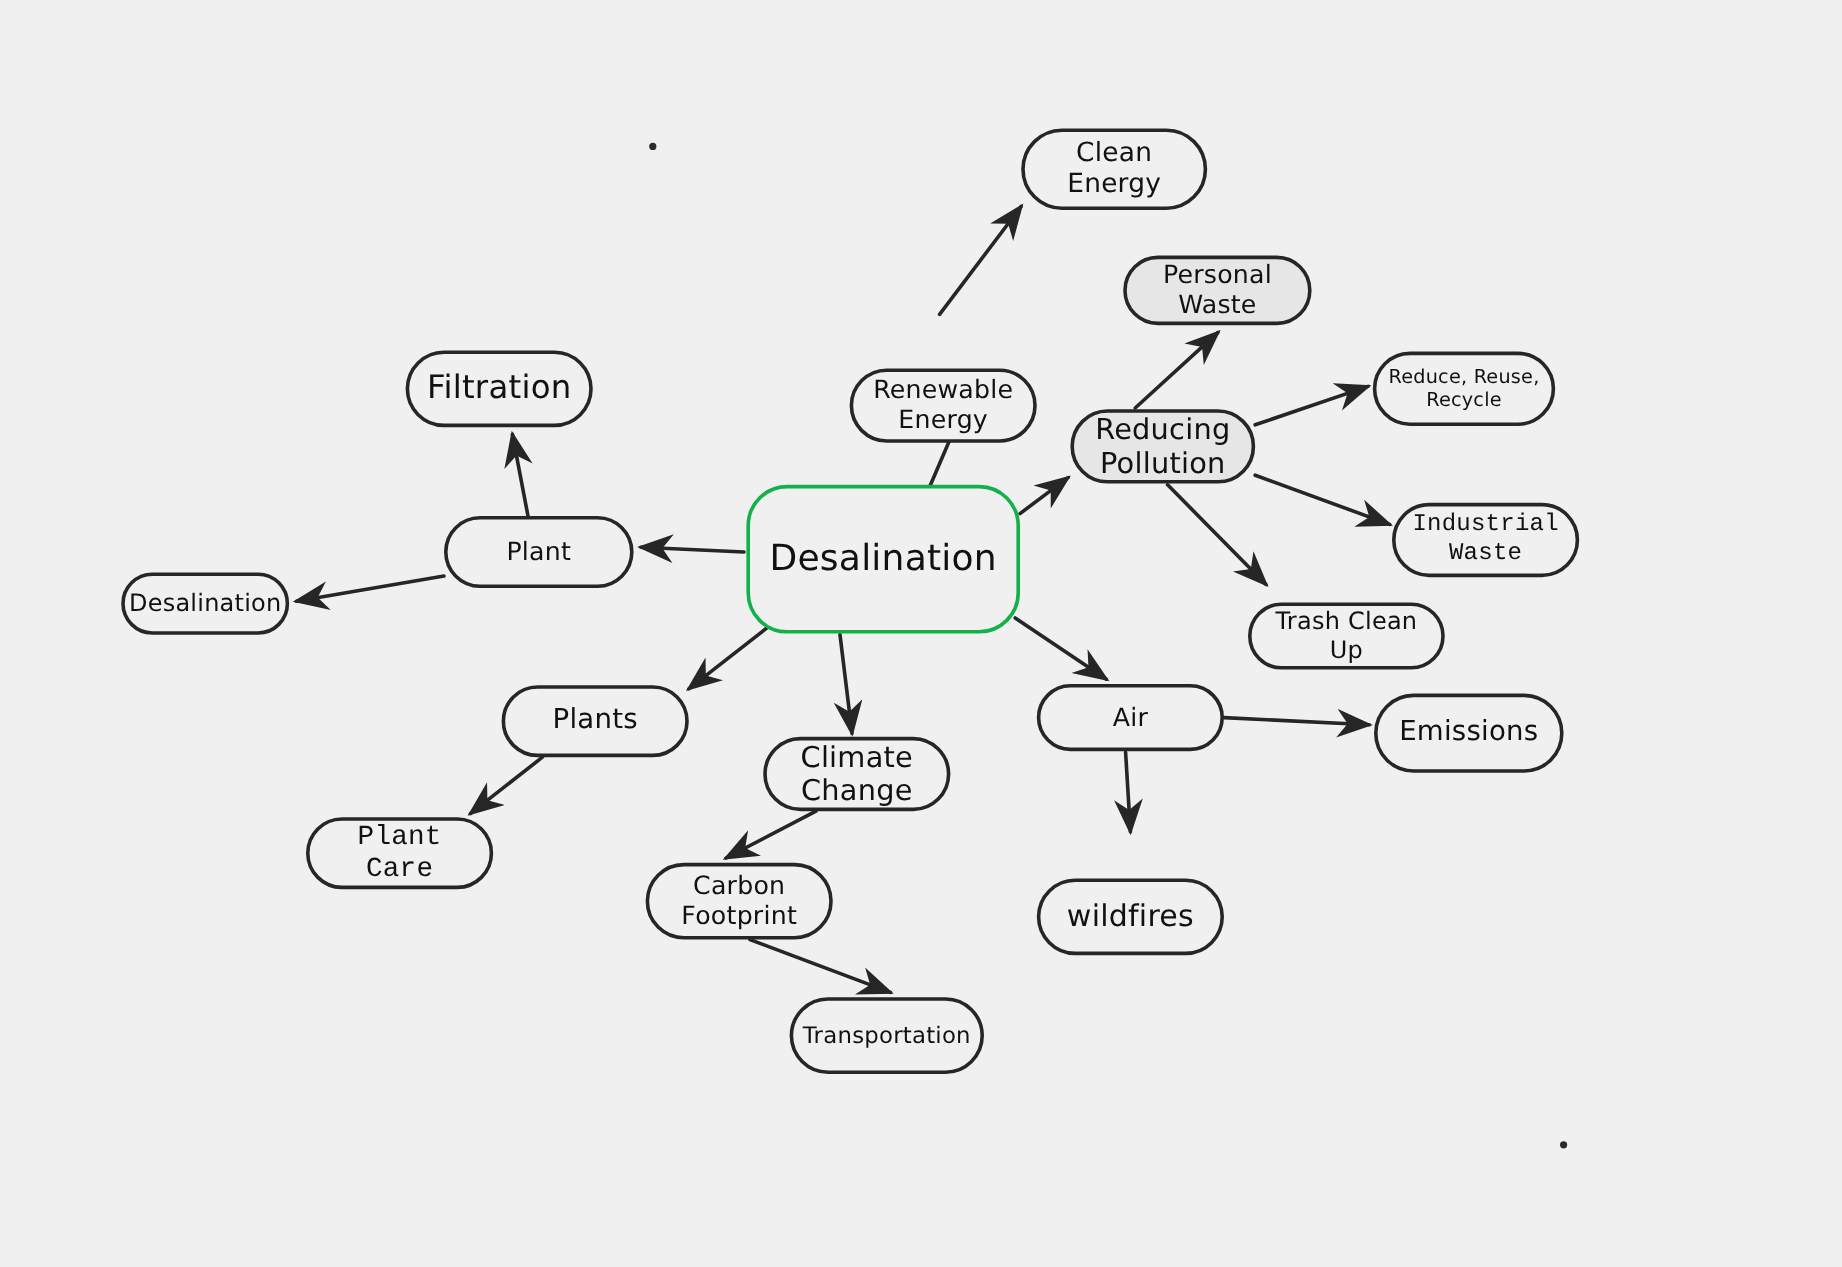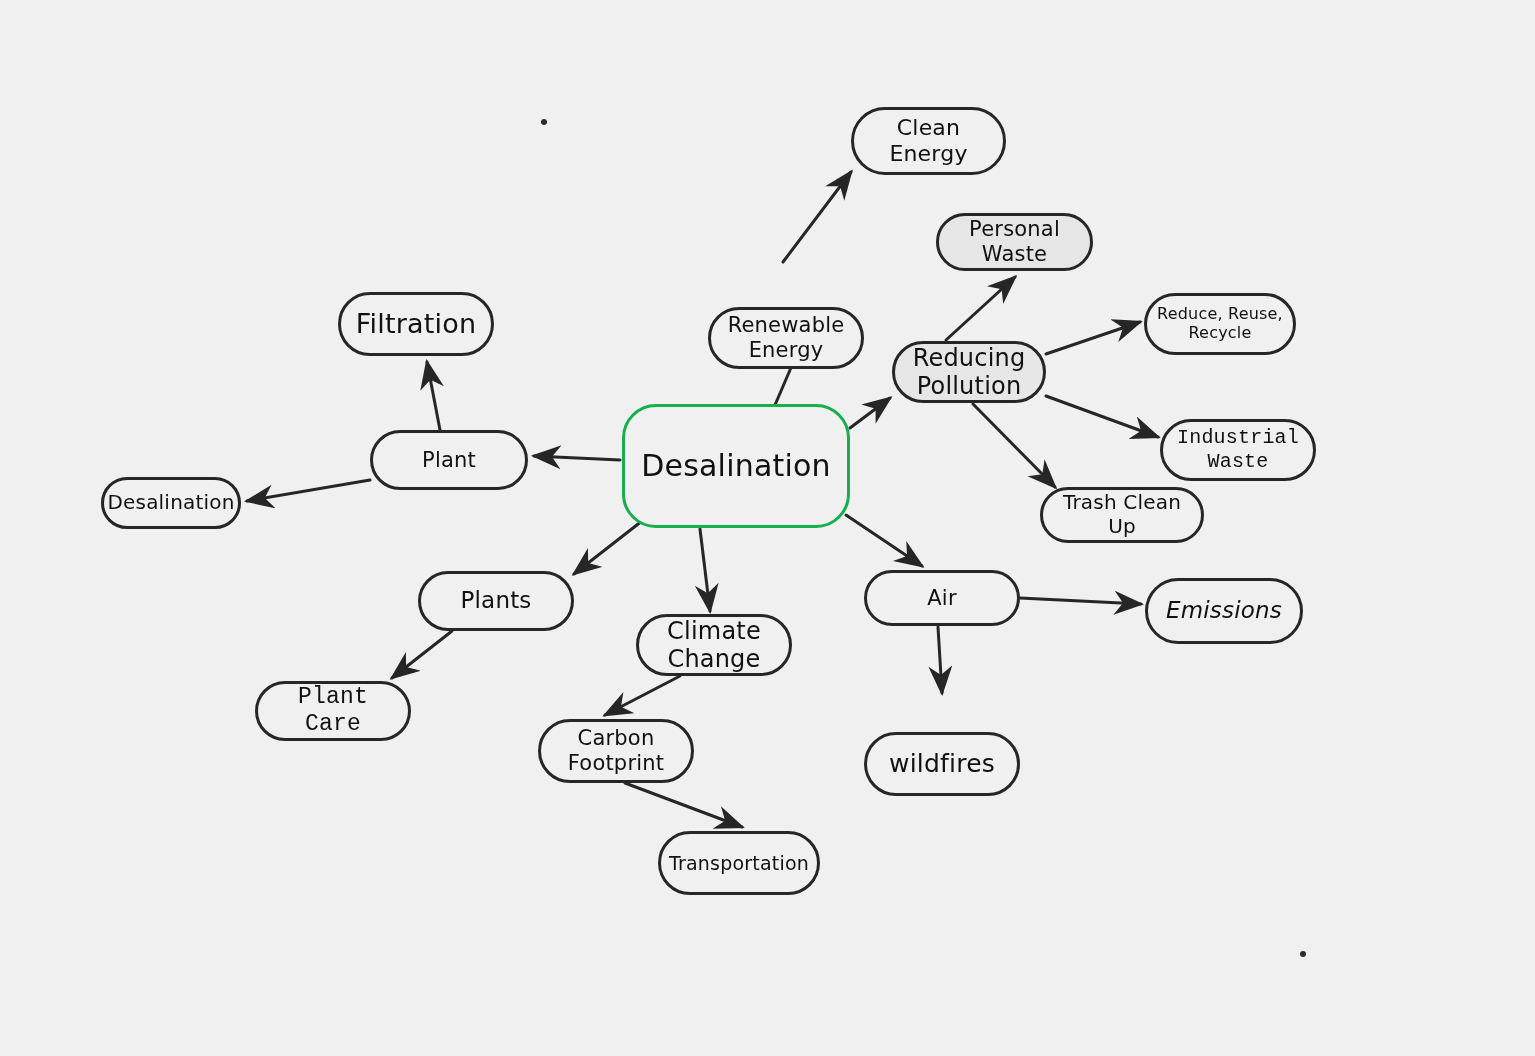--- a/index.html
+++ b/index.html
@@ -94,23 +94,23 @@
       <div class="node" style="left: 101px; top: 477px; width: 140px; height: 52px; font-size: 20px; border-radius: 26px;"><span>Desalination</span></div>
       <div class="node" style="left: 708px; top: 261px; width: 156px; height: 62px; font-size: 21px; border-radius: 31px; margin-top: 46px;"><span>Renewable
 Energy</span></div>
       <div class="node" style="left: 851px; top: 107px; width: 155px; height: 68px; font-size: 22px; border-radius: 34px;"><span>Clean
 Energy</span></div>
       <div class="node highlight" style="left: 892px; top: 341px; width: 154px; height: 62px; font-size: 24px; border-radius: 31px;"><span>Reducing
 Pollution</span></div>
       <div class="node highlight" style="left: 936px; top: 213px; width: 157px; height: 58px; font-size: 21px; border-radius: 29px;"><span>Personal Waste</span></div>
       <div class="node" style="left: 1144px; top: 293px; width: 152px; height: 62px; font-size: 16px; border-radius: 31px;"><span>Reduce, Reuse, Recycle</span></div>
       <div class="node" style="left: 1160px; top: 419px; width: 156px; height: 62px; font-size: 20px; border-radius: 31px; font-family: Liberation Mono, monospace;"><span>Industrial Waste</span></div>
-      <div class="node" style="left: 1040px; top: 487px; width: 164px; height: 56px; font-size: 20px; border-radius: 28px;"><span>Trash Clean Up</span></div>
+      <div class="node" style="left: 1040px; top: 502px; width: 164px; height: 56px; font-size: 20px; border-radius: 28px;"><span>Trash Clean Up</span></div>
       <div class="node" style="left: 864px; top: 570px; width: 156px; height: 56px; font-size: 21px; border-radius: 28px;"><span>Air</span></div>
-      <div class="node" style="left: 1145px; top: 578px; width: 158px; height: 66px; font-size: 23px; border-radius: 33px; font-style: italic;"><span>Emissions</span></div>
+      <div class="node" style="left: 1145px; top: 578px; width: 158px; height: 66px; font-size: 23px; border-radius: 33px;"><span>Emissions</span></div>
       <div class="node" style="left: 864px; top: 732px; width: 156px; height: 64px; font-size: 25px; border-radius: 32px;"><span>wildfires</span></div>
       <div class="node" style="left: 418px; top: 571px; width: 156px; height: 60px; font-size: 23px; border-radius: 30px;"><span>Plants</span></div>
       <div class="node" style="left: 255px; top: 681px; width: 156px; height: 60px; font-size: 23px; border-radius: 30px; font-family: Liberation Mono, monospace;"><span>Plant Care</span></div>
       <div class="node" style="left: 636px; top: 614px; width: 156px; height: 62px; font-size: 24px; border-radius: 31px;"><span>Climate
 Change</span></div>
       <div class="node" style="left: 538px; top: 719px; width: 156px; height: 64px; font-size: 21px; border-radius: 32px;"><span>Carbon
 Footprint</span></div>
       <div class="node" style="left: 658px; top: 831px; width: 162px; height: 64px; font-size: 19px; border-radius: 32px;"><span>Transportation</span></div>
     </div>
   <div id="markers-group">

